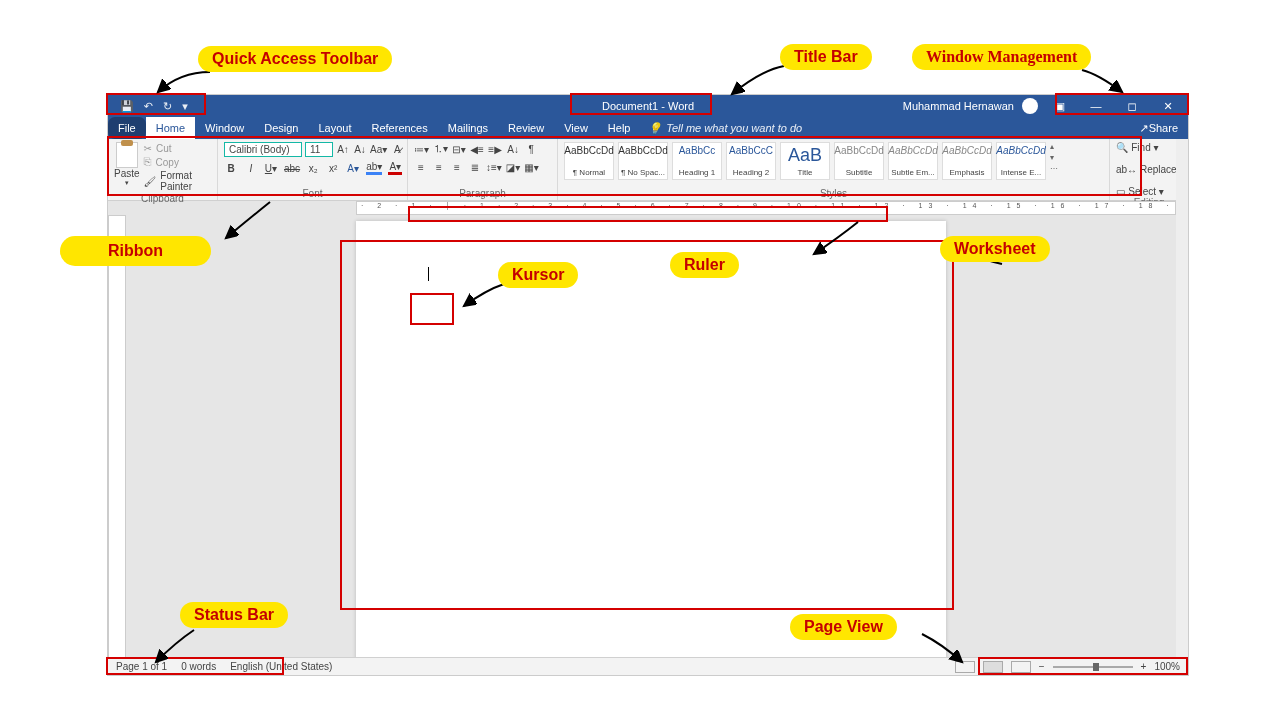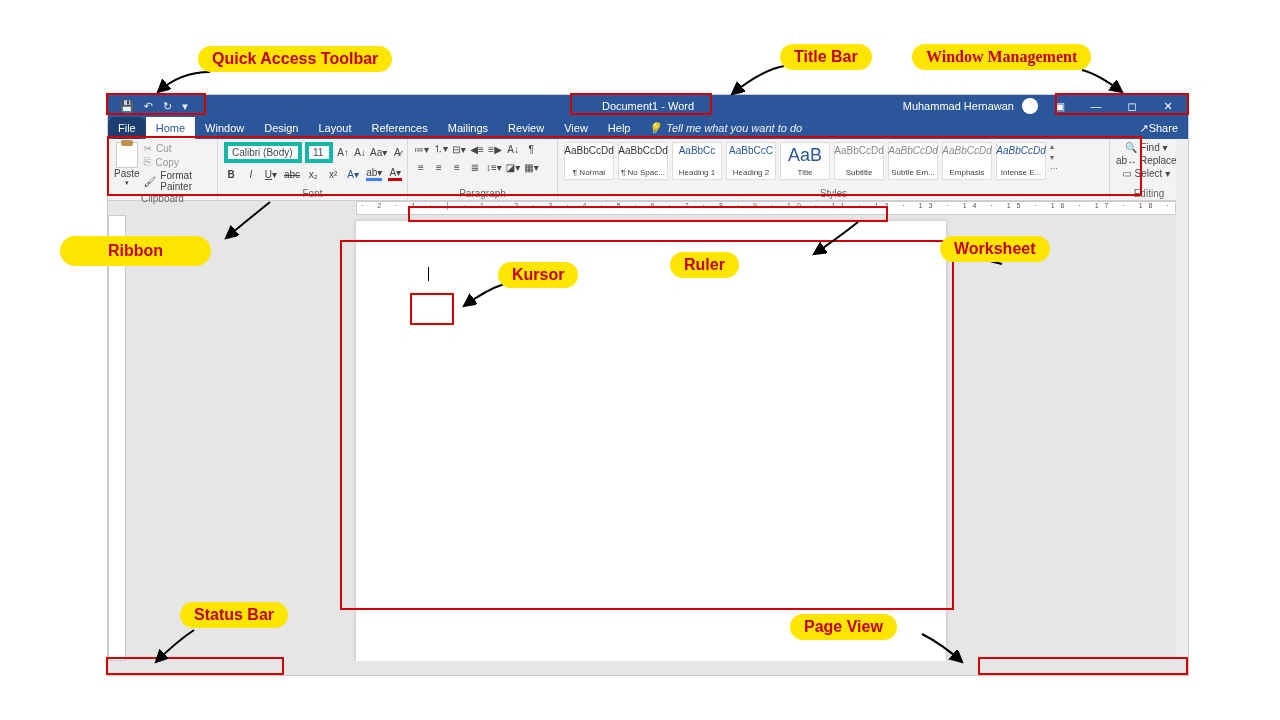--- a/index.html
+++ b/index.html
@@ -21,26 +21,26 @@
   .tellme { display:flex; align-items:center; gap:4px; padding-left:8px; font-style:italic; opacity:.9; }
   .share { margin-left:auto; padding:0 10px; display:flex; align-items:center; }
   .ribbon { height:62px; background:#f3f3f3; border-bottom:1px solid #d0d0d0; display:flex; font-size:10px; color:#444; }
   .rgroup { border-right:1px solid #d9d9d9; padding:3px 6px 0; display:flex; flex-direction:column; }
   .rgroup .gbody { flex:1; display:flex; align-items:flex-start; gap:4px; }
   .rgroup .glabel { text-align:center; font-size:10px; color:#666; padding-bottom:1px; }
   .pastebtn { display:flex; flex-direction:column; align-items:center; font-size:10px; }
   .pasteico { width:22px; height:26px; background:#fff; border:1px solid #ccc; position:relative; }
   .pasteico::before { content:""; position:absolute; top:-3px; left:4px; width:12px; height:6px; background:#c0904c; border-radius:2px; }
   .mini { font-size:10px; color:#999; display:flex; align-items:center; gap:4px; padding:1px 0; }
-  .fsel { border:4px solid #14b8a6; background:#fff; font-size:10px; padding:1px 4px; }
+  .fsel { border:1px solid #14b8a6; background:#fff; font-size:10px; padding:1px 4px; }
   .tool { min-width:14px; height:14px; display:inline-flex; align-items:center; justify-content:center; font-size:10px; }
   .stylecard { width:50px; height:38px; border:1px solid #ddd; background:#fff; display:flex; flex-direction:column; align-items:center; justify-content:space-between; padding:2px 0; font-size:8px; }
   .stylecard .prev { font-size:10px; color:#333; }
   .stylecard.big .prev { font-size:18px; }
-  .editcol { display:flex; flex-direction:column; gap:2px; font-size:10px;align-items:center; }
+  .editcol { display:flex; flex-direction:column; gap:11px; font-size:10px; }
   .rulerrow { height:14px; background:#e6e6e6; display:flex; font-size:8px; color:#555; }
   .vruler { width:18px; }
   .hruler { flex:1; background:#fff; border:1px solid #ccc; margin:0 12px 0 230px; position:relative; overflow:hidden; font-size:7px; letter-spacing:6px; padding-left:4px; white-space:nowrap; }
   .docarea { flex:1; position:relative; background:#e6e6e6; height:446px; overflow:hidden; }
   .page { position:absolute; left:248px; top:6px; width:590px; height:700px; background:#fff; box-shadow:0 0 4px rgba(0,0,0,.2); }
   .cursor { position:absolute; left:72px; top:46px; width:1px; height:14px; background:#000; }
   .statusbar { position:absolute; bottom:0; left:0; right:0; height:18px; background:#f3f3f3; border-top:1px solid #d0d0d0; display:flex; align-items:center; font-size:10px; color:#444; padding:0 8px; gap:14px; }
   .statusright { margin-left:auto; display:flex; align-items:center; gap:8px; }
   .viewbtn { width:20px; height:12px; border:1px solid #aaa; }
   .slider { width:80px; height:2px; background:#aaa; position:relative; }
@@ -289,14 +289,28 @@
 
   <div class="docarea">
     <div style="position:absolute; left:0; top:0; width:18px; bottom:0; background:#fff; border:1px solid #ccc;"></div>
     <div class="page">
       <div class="cursor"></div>
     </div>
   </div>
 
   <div class="scrolltrack"></div>
 
+  <div class="statusbar">
+    <span>Page 1 of 1</span>
+    <span>0 words</span>
+    <span>English (United States)</span>
+    <div class="statusright">
+      <span class="viewbtn"></span>
+      <span class="viewbtn" style="background:#ddd;"></span>
+      <span class="viewbtn"></span>
+      <span>−</span>
+      <span class="slider"></span>
+      <span>+</span>
+      <span>100%</span>
+    </div>
+  </div>
 
 </div>
 
 </body></html>

